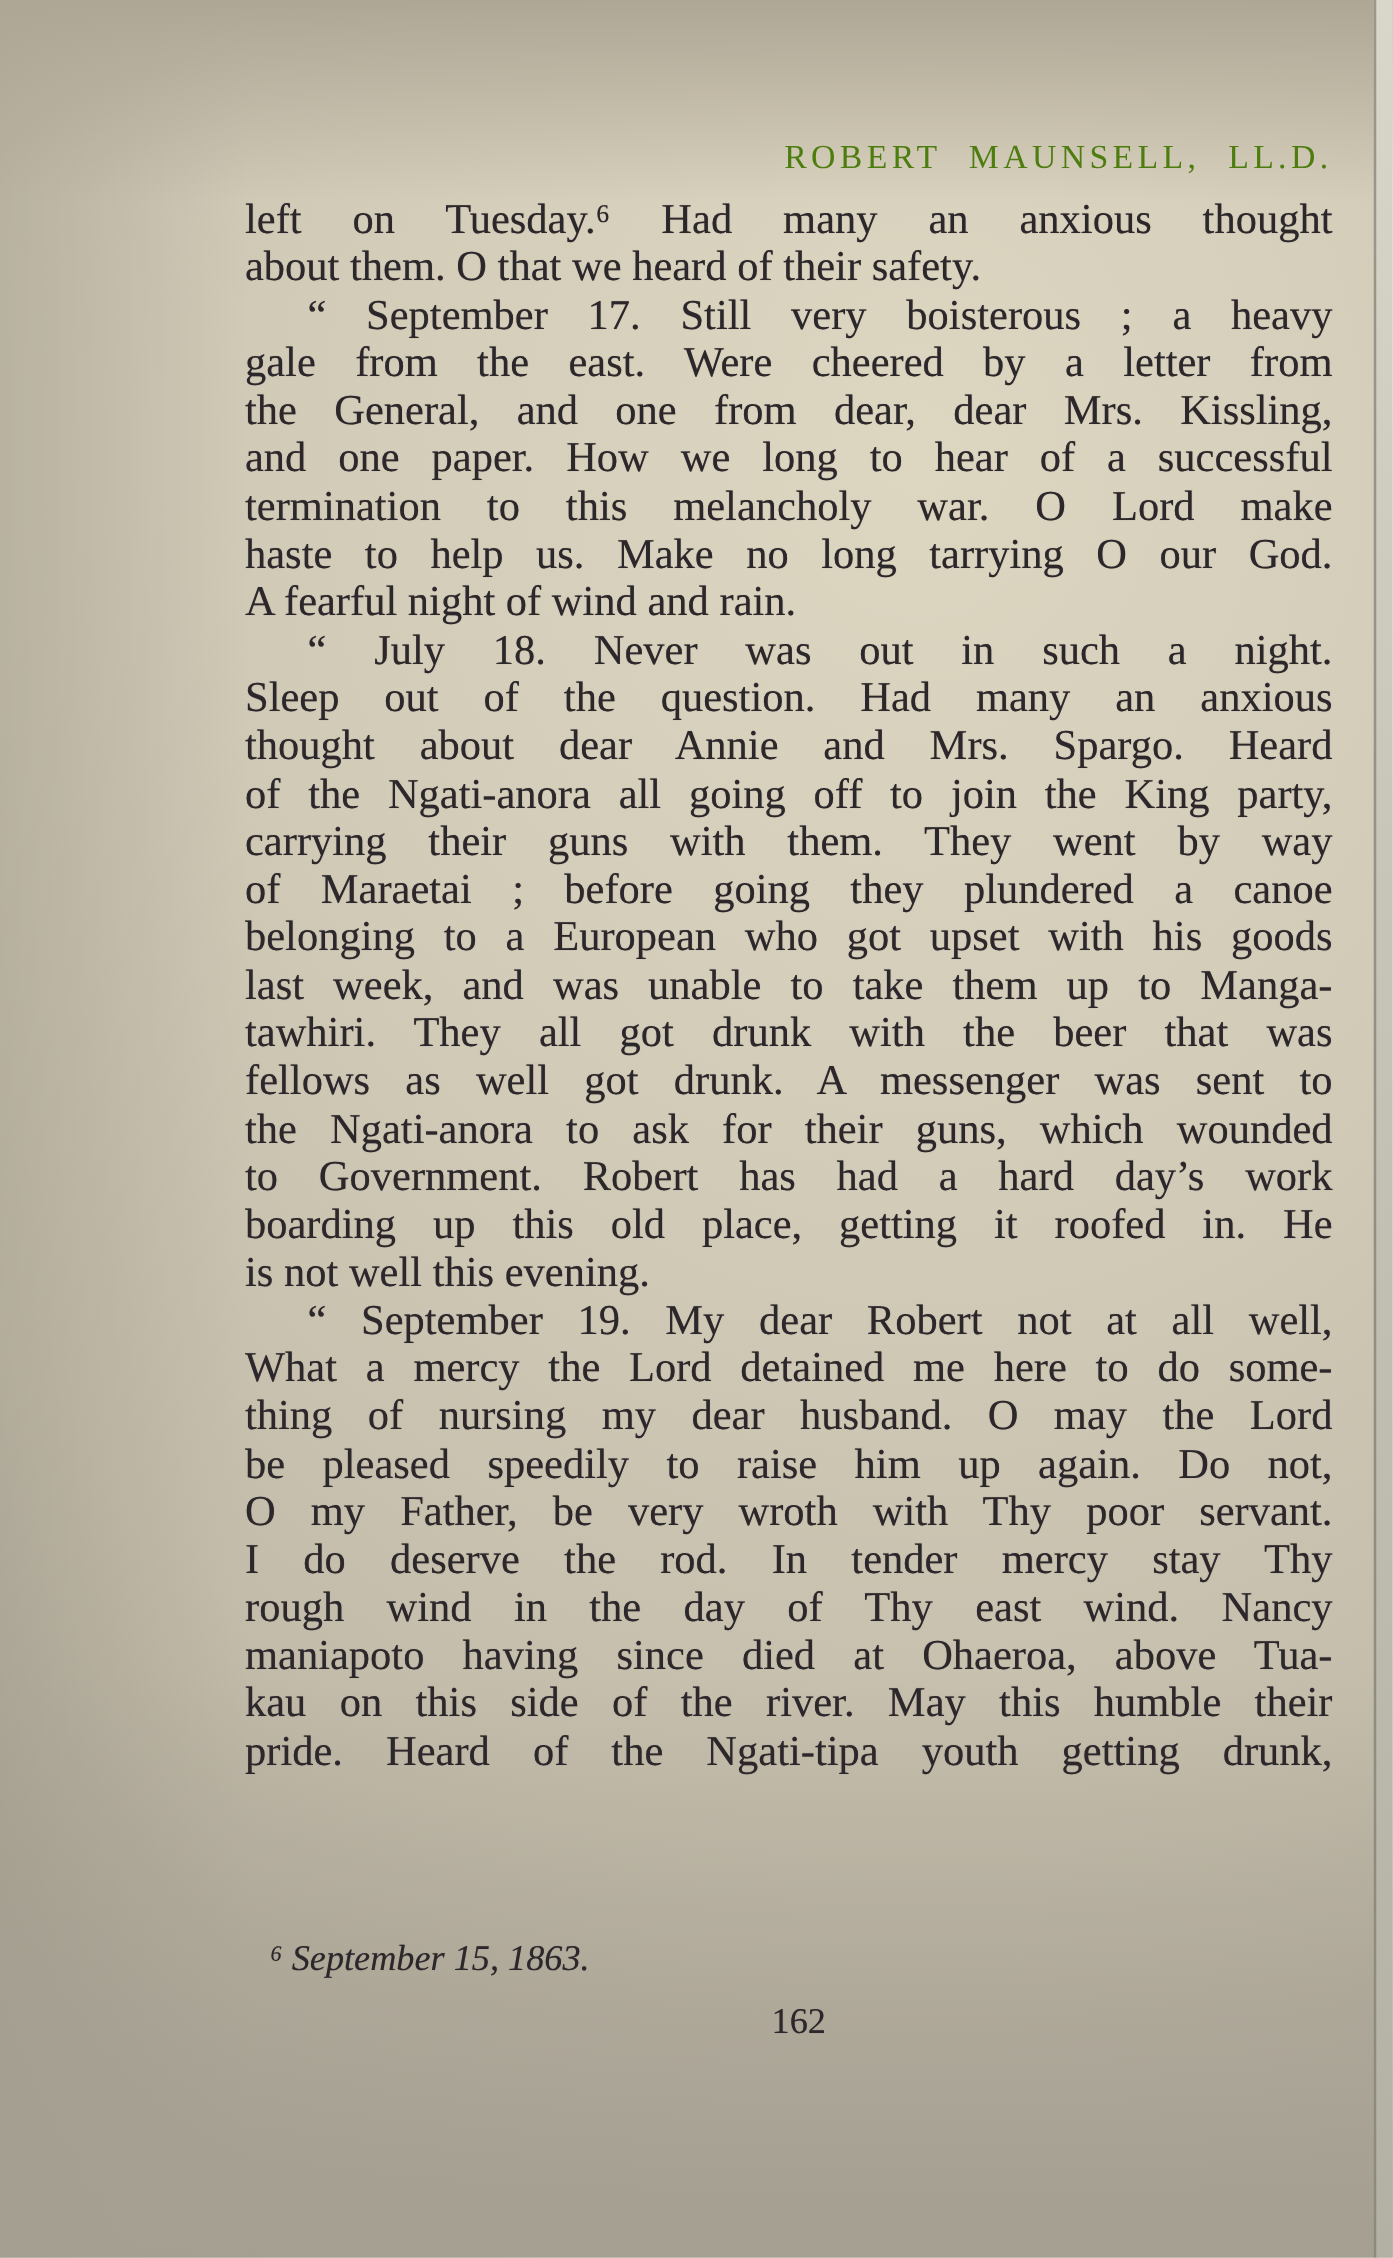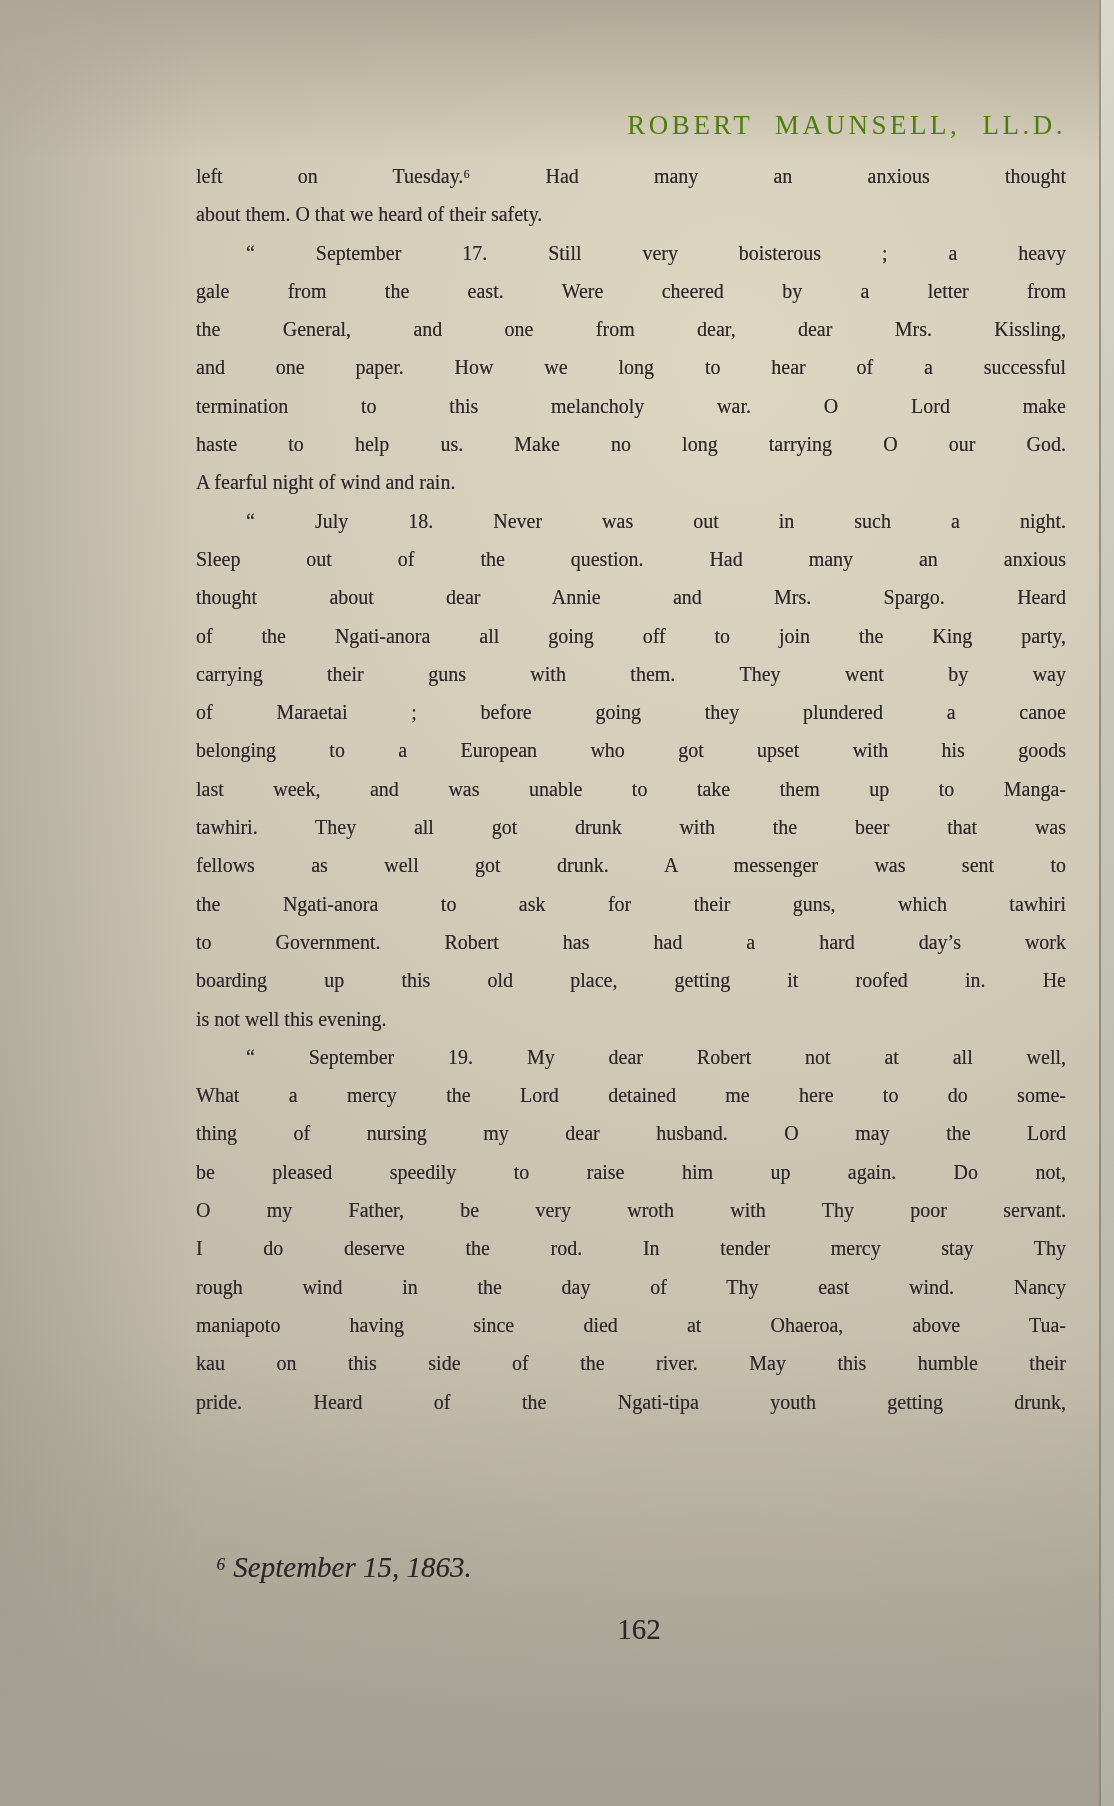--- a/index.html
+++ b/index.html
@@ -21,21 +21,21 @@
     border-left: 2px solid rgba(120,116,104,0.65);
   }
   .running-head {
     position: absolute; left: 196px; width: 870px; top: 110px;
     text-align: right;
     font-size: 27px; letter-spacing: 3.5px; word-spacing: 12px;
     color: #4d7c0f;
   }
   .body-text {
     position: absolute; left: 196px; width: 870px; top: 157px;
-    font-size: 20px; color: #2c272b;
+    font-size: 34px; color: #2c272b;
   }
   .line {
     text-align: justify;
     -moz-text-align-last: justify;
     text-align-last: justify;
     line-height: 38.3px;
     white-space: normal;
     text-shadow: 0 0 0.6px rgba(44,39,43,0.55);
   }
   .line.indent { padding-left: 50px; }
@@ -44,21 +44,20 @@
     position: absolute; left: 216px; width: 850px; top: 1551px;
     font-size: 29px; color: #2c272b;
     text-shadow: 0 0 0.6px rgba(44,39,43,0.5);
     font-style: italic;
   }
   .page-number {
     position: absolute; left: 196px; width: 870px; top: 1601px;
     padding-left: 16px; box-sizing: border-box;
     text-align: center; font-size: 29px; color: #2c272b;
     text-shadow: 0 0 0.6px rgba(44,39,43,0.5);
-    margin-top: 12px;
   }
 </style>
 </head>
 <body>
 
 <div class="page-edge-strip"></div>
 
 <div class="running-head">ROBERT MAUNSELL, LL.D.</div>
 
 <div class="body-text">
@@ -79,21 +78,21 @@
       <div class="line indent">“ July 18.  Never was out in such a night.</div>
       <div class="line">Sleep out of the question.  Had many an anxious</div>
       <div class="line">thought about dear Annie and Mrs. Spargo.  Heard</div>
       <div class="line">of the Ngati-anora all going off to join the King party,</div>
       <div class="line">carrying their guns with them.  They went by way</div>
       <div class="line">of Maraetai ;  before going they plundered a canoe</div>
       <div class="line">belonging to a European who got upset with his goods</div>
       <div class="line">last week, and was unable to take them up to Manga-</div>
       <div class="line">tawhiri.  They all got drunk with the beer that was</div>
       <div class="line">fellows as well got drunk.  A messenger was sent to</div>
-      <div class="line">the Ngati-anora to ask for their guns, which tawhiri</div>
+      <div class="line">the Ngati-anora to ask for their guns, which wounded</div>
       <div class="line">to Government.  Robert has had a hard day’s work</div>
       <div class="line">boarding up this old place, getting it roofed in.  He</div>
       <div class="line endline">is not well this evening.</div>
     </div>
     <div>
       <div class="line indent">“ September 19.  My dear Robert not at all well,</div>
       <div class="line">What a mercy the Lord detained me here to do some-</div>
       <div class="line">thing of nursing my dear husband.  O may the Lord</div>
       <div class="line">be pleased speedily to raise him up again.  Do not,</div>
       <div class="line">O my Father, be very wroth with Thy poor servant.</div>

